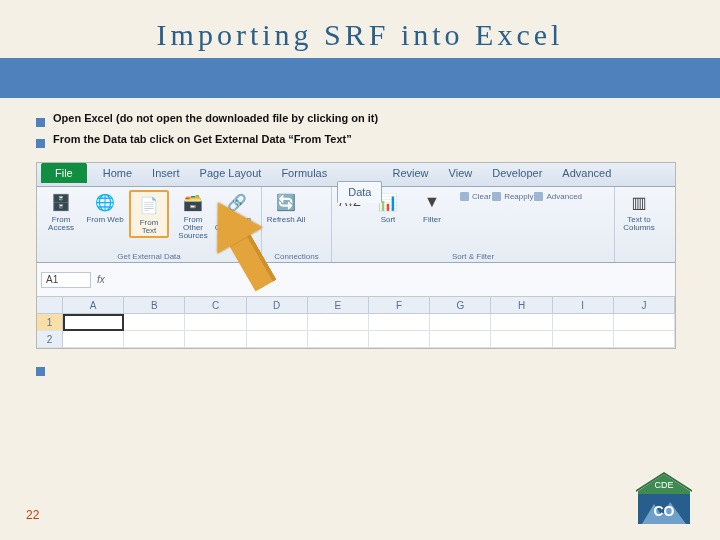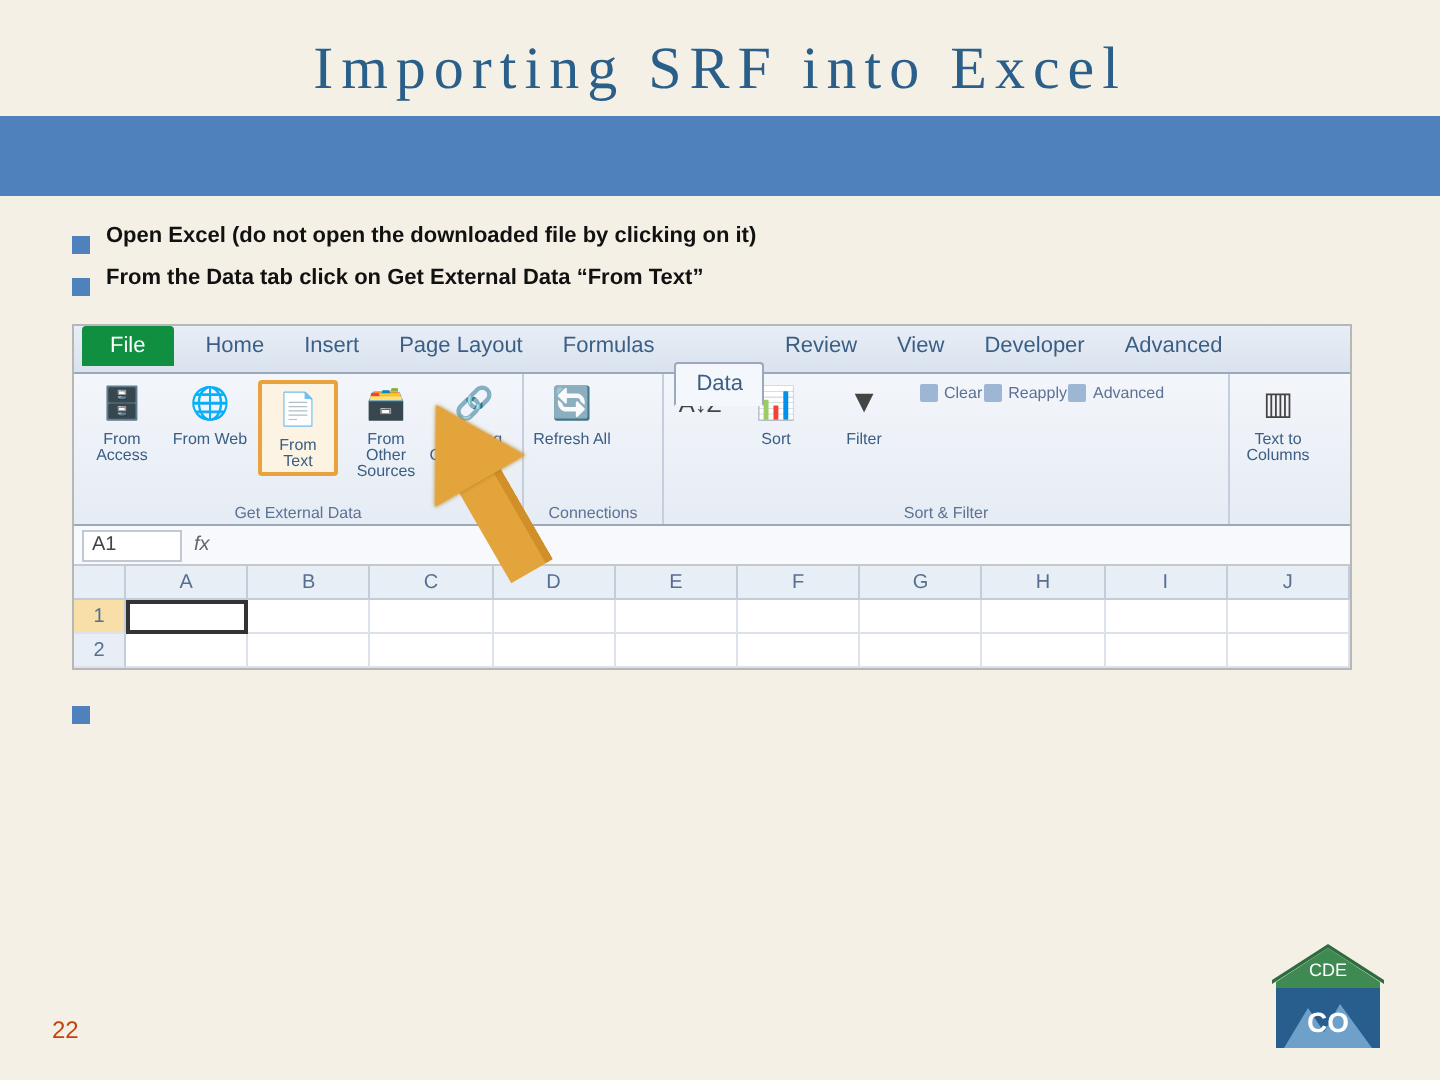--- a/index.html
+++ b/index.html
@@ -132,21 +132,21 @@
     padding: 2px 4px;
   }
   .mini-stack span::before {
     content: ""; display: inline-block; width: 9px; height: 9px;
     background: #9db6d4; margin-right: 3px; vertical-align: middle;
     border-radius: 1px;
   }
   
   .fbar {
     display: flex; align-items: center;
-    height: 20px; border-bottom: 1px solid #c8c8c8;
+    height: 34px; border-bottom: 1px solid #c8c8c8;
     background: #f7f9fc;
     gap: 6px; padding: 0 4px;
   }
   .namebox {
     width: 50px; height: 16px; border: 1px solid #bfc9d6;
     background: #fff; font-size: 10px; padding: 0 4px;
     display: flex; align-items: center;
   }
   .fx { font-style: italic; color: #666; }
   

